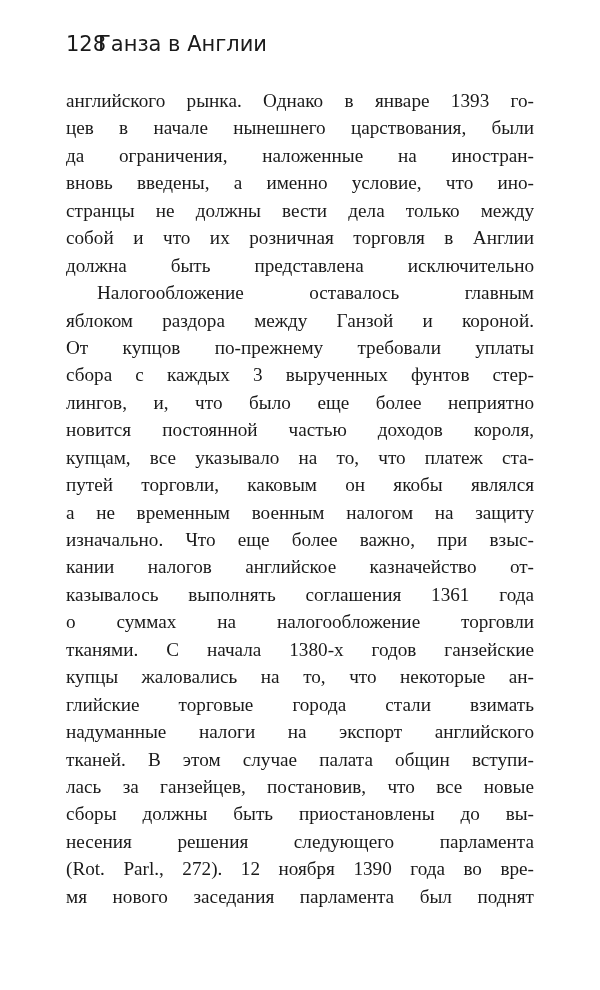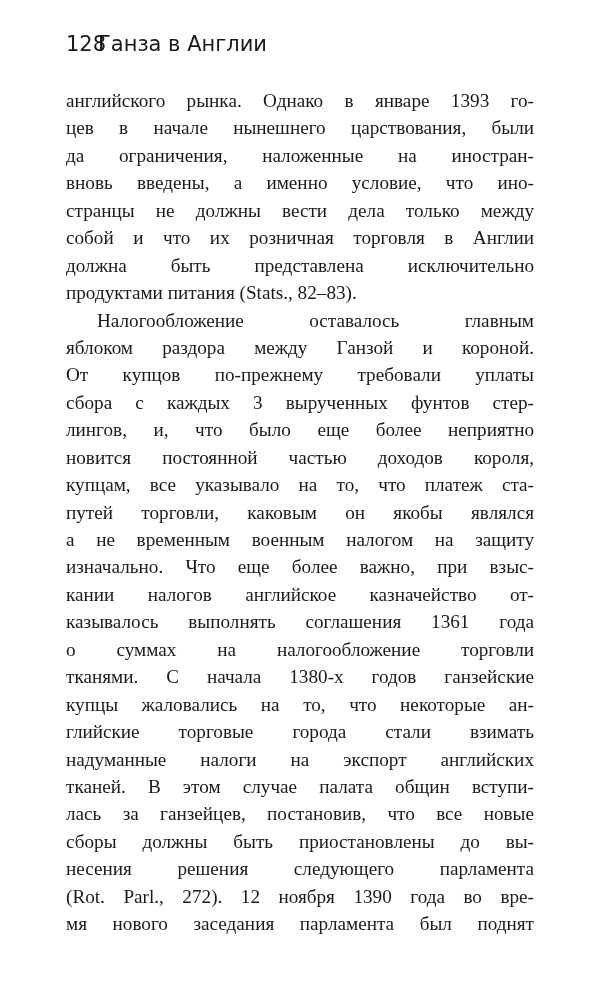--- a/index.html
+++ b/index.html
@@ -70,37 +70,36 @@
 </div>
 
 <div class="body-text">
   <span class="line">английского рынка. Однако в январе 1393 го-</span>
   <span class="line">цев в начале нынешнего царствования, были</span>
   <span class="line">да ограничения, наложенные на иностран-</span>
   <span class="line">вновь введены, а именно условие, что ино-</span>
   <span class="line">странцы не должны вести дела только между</span>
   <span class="line">собой и что их розничная торговля в Англии</span>
   <span class="line">должна быть представлена исключительно</span>
-  <span class="line last">продуктами питания (Stats., 82–83).</span>
   <span class="line indent">Налогообложение оставалось главным</span>
   <span class="line">яблоком раздора между Ганзой и короной.</span>
   <span class="line">От купцов по-прежнему требовали уплаты</span>
   <span class="line">сбора с каждых 3 вырученных фунтов стер-</span>
   <span class="line">лингов, и, что было еще более неприятно</span>
   <span class="line">новится постоянной частью доходов короля,</span>
   <span class="line">купцам, все указывало на то, что платеж ста-</span>
   <span class="line">путей торговли, каковым он якобы являлся</span>
   <span class="line">а не временным военным налогом на защиту</span>
   <span class="line">изначально. Что еще более важно, при взыс-</span>
   <span class="line">кании налогов английское казначейство от-</span>
   <span class="line">казывалось выполнять соглашения 1361 года</span>
   <span class="line">о суммах на налогообложение торговли</span>
   <span class="line">тканями. С начала 1380-х годов ганзейские</span>
   <span class="line">купцы жаловались на то, что некоторые ан-</span>
   <span class="line">глийские торговые города стали взимать</span>
-  <span class="line">надуманные налоги на экспорт английских</span>
+  <span class="line">надуманные налоги на экспорт английского</span>
   <span class="line">тканей. В этом случае палата общин вступи-</span>
   <span class="line">лась за ганзейцев, постановив, что все новые</span>
   <span class="line">сборы должны быть приостановлены до вы-</span>
   <span class="line">несения решения следующего парламента</span>
   <span class="line">(Rot. Parl., 272). 12 ноября 1390 года во вре-</span>
   <span class="line">мя нового заседания парламента был поднят</span>
 </div>
 
 </body></html>

